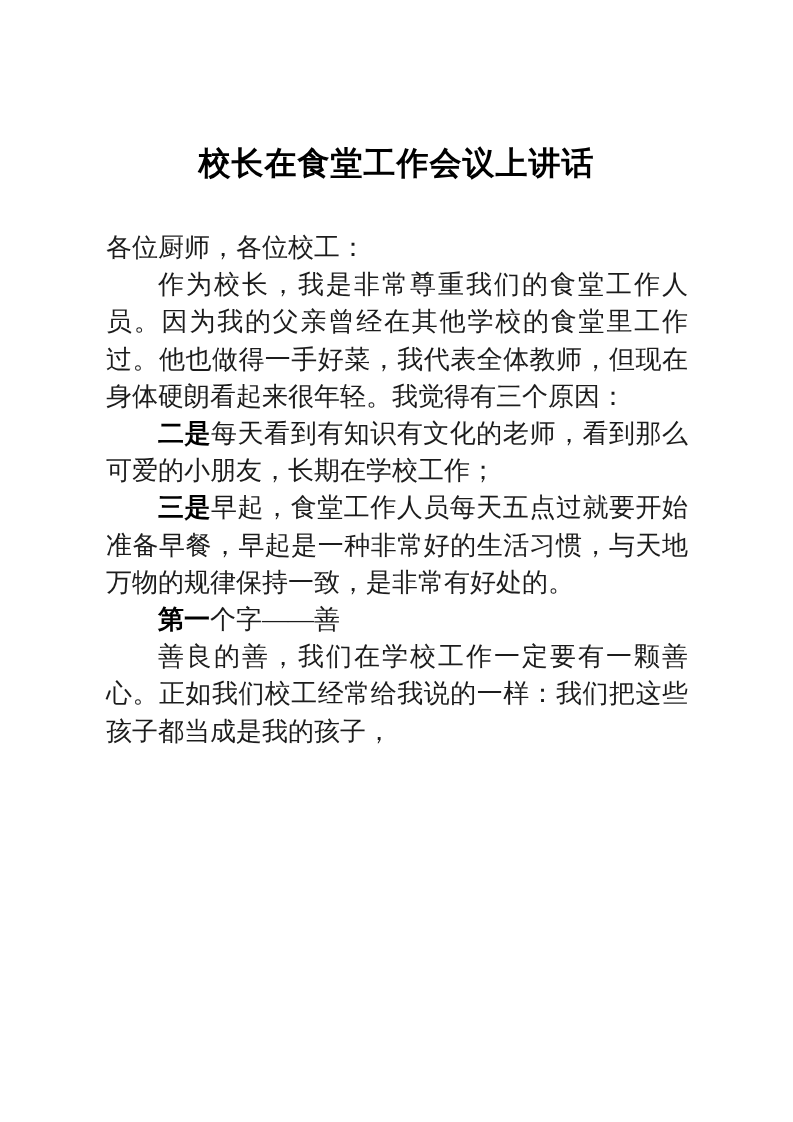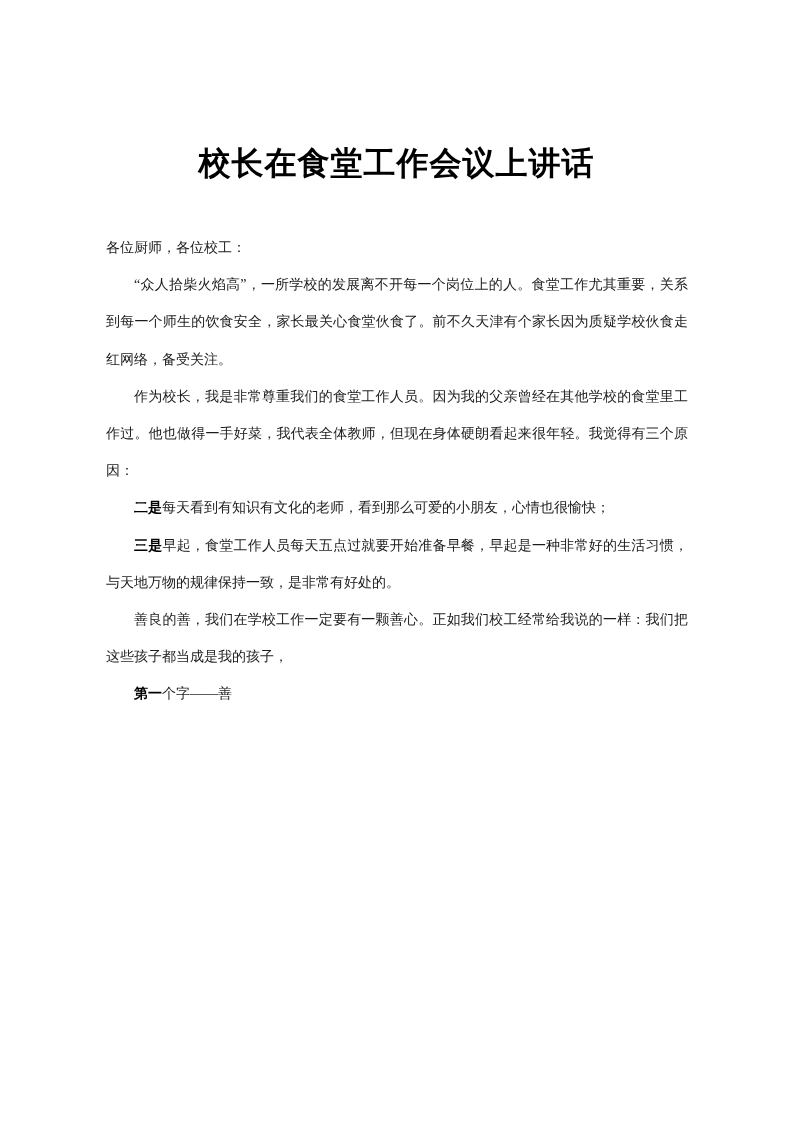--- a/index.html
+++ b/index.html
@@ -31,21 +31,21 @@
     color: #000000;
   }
   .content {
     position: absolute;
     top: 229px;
     left: 106px;
     width: 582px;
   }
   .para {
     margin: 0;
-    font-size: 14px;
+    font-size: 26px;
     line-height: 37.2px;
     text-align: justify;
     text-justify: inter-ideograph;
     word-break: break-all;
   }
   .para.indent {
     text-indent: 2em;
   }
   .seg-bold {
     font-weight: bold;
@@ -72,25 +72,24 @@
 </head>
 <body>
 
 <div class="page">
 
   <h1 class="doc-title">校长在食堂工作会议上讲话</h1>
 
   <div class="content">
     <p class="para">各位厨师，各位校工：</p>
 
-  <p class="para indent"><span class="seg">“众人拾柴火焰高”，一所学校的发展离不开每一个岗位上的人。食堂工作尤其重要，关系到每一个师生的饮食安全，家长最关心食堂伙食了。前不久天津有个家长因为质疑学校伙食走红网络，备受关注。</span></p>
       <p class="para indent"><span class="seg">作为校长，我是非常尊重我们的食堂工作人员。因为我的父亲曾经在其他学校的食堂里工作过。他也做得一手好菜，我代表全体教师，但现在身体硬朗看起来很年轻。我觉得有三个原因：</span></p>
-      <p class="para indent"><span class="seg-bold">二是</span><span class="seg">每天看到有知识有文化的老师，看到那么可爱的小朋友，心情也很愉快；</span></p>
+      <p class="para indent"><span class="seg-bold">二是</span><span class="seg">每天看到有知识有文化的老师，看到那么可爱的小朋友，长期在学校工作；</span></p>
       <p class="para indent"><span class="seg-bold">三是</span><span class="seg">早起，食堂工作人员每天五点过就要开始准备早餐，早起是一种非常好的生活习惯，与天地万物的规律保持一致，是非常有好处的。</span></p>
+      <p class="para indent"><span class="seg-bold">第一</span><span class="seg">个字——善</span></p>
       <p class="para indent"><span class="seg">善良的善，我们在学校工作一定要有一颗善心。正如我们校工经常给我说的一样：我们把这些孩子都当成是我的孩子，</span></p>
-      <p class="para indent"><span class="seg-bold">第一</span><span class="seg">个字——善</span></p>
     </div>
 
   <div class="footer">
     <span class="dash">—</span><span class="pagenum">1</span><span class="dash">—</span>
   </div>
 
 </div>
 
 </body></html>

